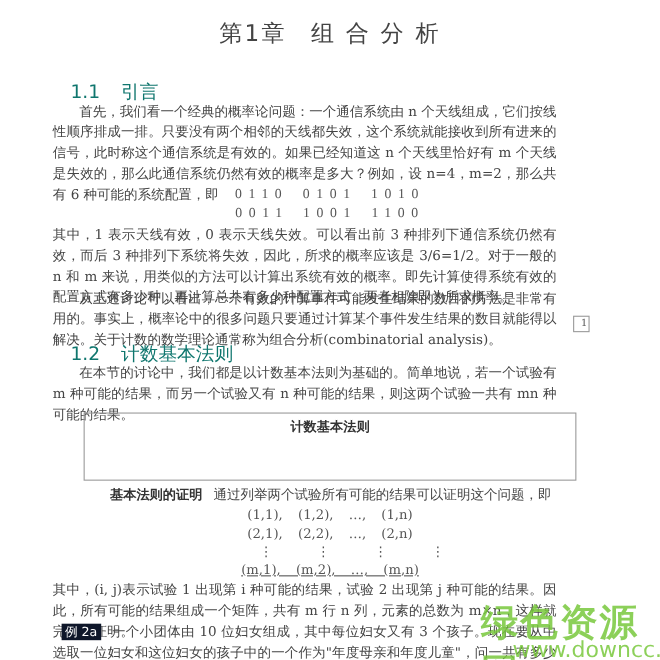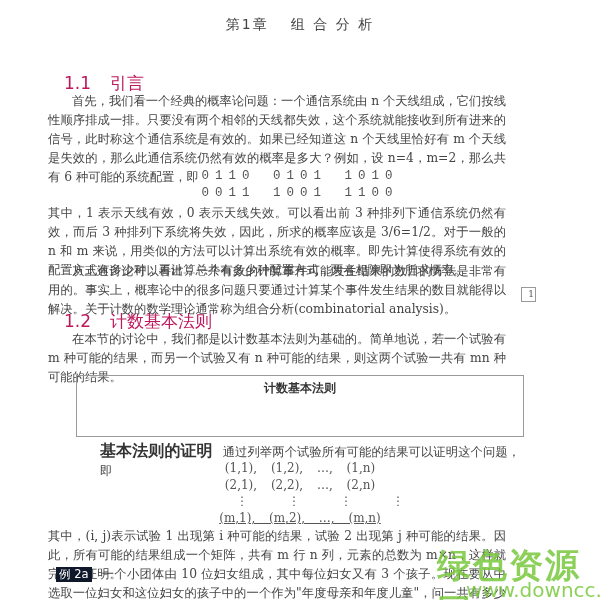--- a/index.html
+++ b/index.html
@@ -6,54 +6,54 @@
   body {
     width:600px; height:600px; overflow:hidden; position:relative;
     background:#ffffff;
     font-family: "DejaVu Serif", "Liberation Serif", serif;
     color:#3a3a3a;
   }
   .abs { position:absolute; }
   .chapter-title {
     left:0; width:600px; top:16px; text-align:center;
     font-family: "DejaVu Sans", "Liberation Sans", sans-serif;
-    font-size:14px; color:#444; letter-spacing:2px;
+    font-size:21px; color:#444; letter-spacing:2px;
   }
   .chapter-title .gap { display:inline-block; width:22px; }
   .sec {
     font-family: "DejaVu Sans", "Liberation Sans", sans-serif;
-    font-size:17px; color:#be185d; left:64px;
+    font-size:17px; color:#0f766e; left:64px;
   }
   .sec .num { display:inline-block; width:46px; }
   .p {
     left:48px; width:458px; font-size:12.3px; line-height:19px;
     color:#444; text-align:justify;
   }
   .p.indent { text-indent:24px; }
   .matrow {
     left:0; width:600px; text-align:center;
-    font-family: Liberation Mono, monospace;
+    font-family: Liberation Serif, serif;
     font-size:12.5px; color:#555; word-spacing:4px; letter-spacing:6px;
   }
   .rulebox {
     left:76px; top:375px; width:446px; height:60px;
     border:1px solid #9a9a9a;
   }
   .rulebox .title {
     position:absolute; left:0; right:0; top:4px; text-align:center;
     font-family: "DejaVu Sans", "Liberation Sans", sans-serif;
     font-weight:bold; font-size:12px; color:#333;
   }
   .rulebox .body {
     position:absolute; left:8px; right:8px; top:21px;
     font-size:12.3px; line-height:19px; color:#444; text-indent:24px;
   }
   .proof-label {
     font-family: "DejaVu Sans", "Liberation Sans", sans-serif;
-    font-weight:bold; font-size:16px; color:#333; margin-right:10px;
+    font-weight:bold; font-size:12px; color:#333; margin-right:10px;
   }
   .pairs {
     left:0; width:600px; text-align:center; font-size:12px; color:#555;
     word-spacing:10px;
   }
   .vdots {
     left:0; width:600px; text-align:center; font-size:12px; color:#555;
     letter-spacing:40px; line-height:12px;
   }
   .example-badge {

